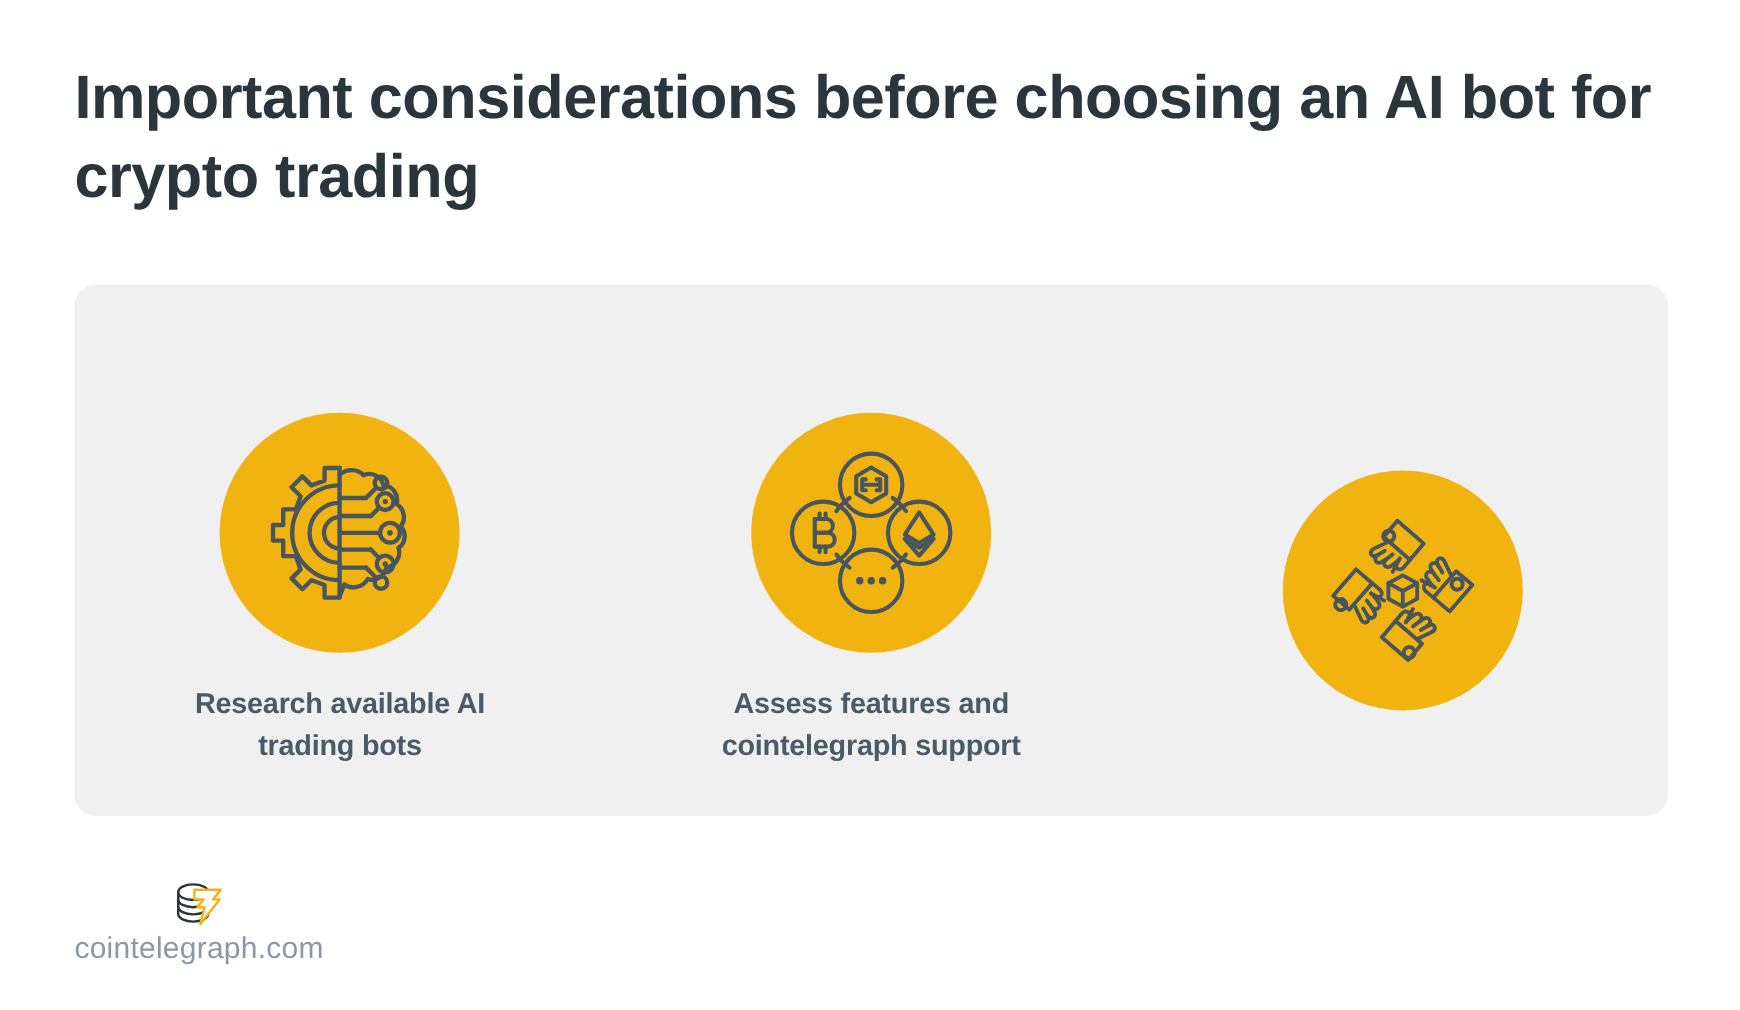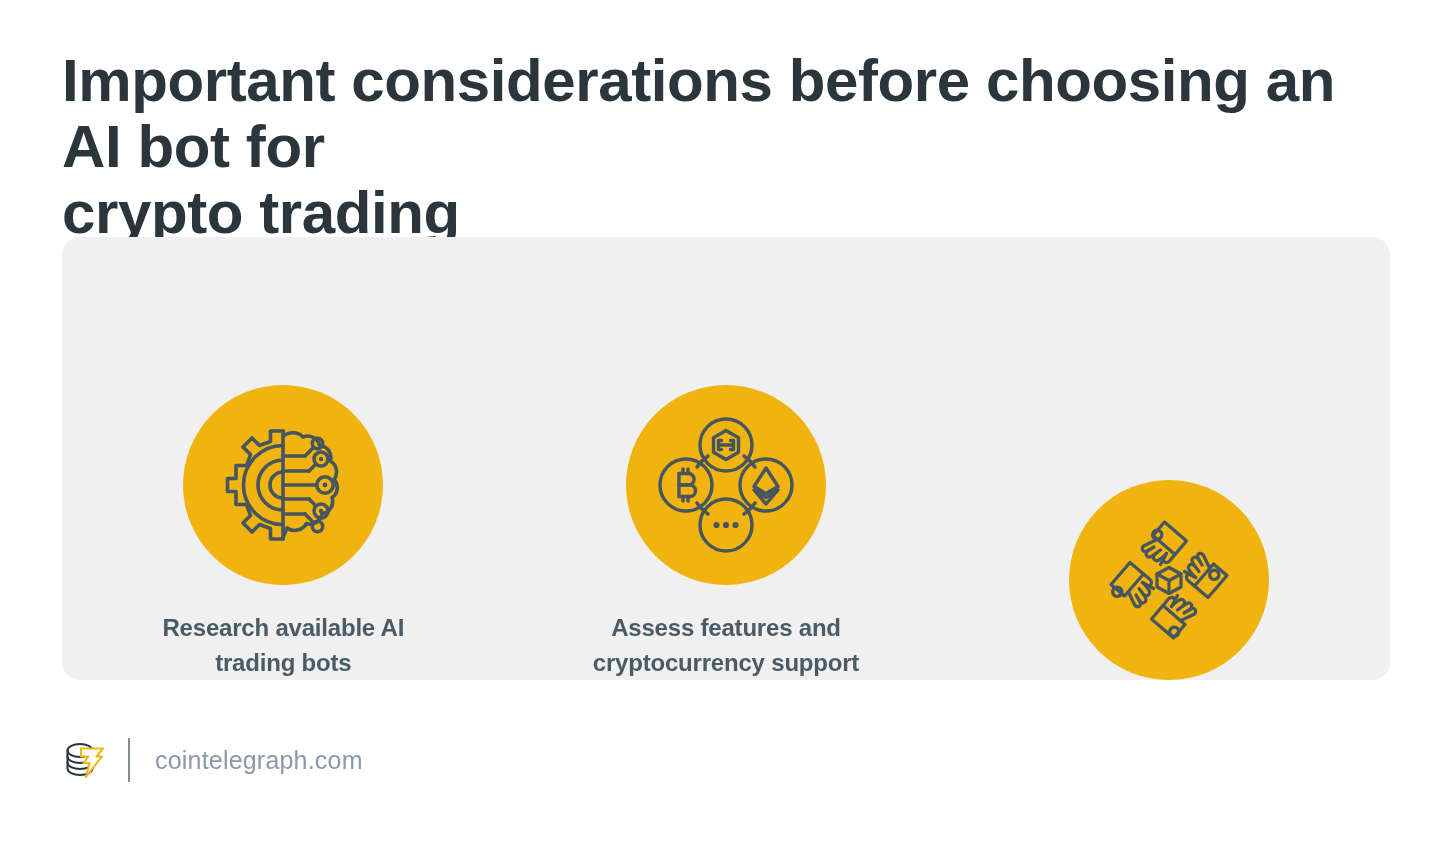--- a/index.html
+++ b/index.html
@@ -19,21 +19,21 @@
     background: #ffffff;
     overflow: hidden;
   }
 
   
   .title {
     position: absolute;
     left: 62px;
     top: 48px;
     width: 1340px;
-    font-size: 60px;
+    font-size: 51px;
     line-height: 66px;
     font-weight: bold;
     color: #2a353c;
     letter-spacing: -0.4px;
     white-space: pre-line;
   }
 
   
   .panel {
     position: absolute;
@@ -46,21 +46,21 @@
   }
 
   .columns {
     position: absolute;
     left: 0;
     top: 0;
     width: 100%;
     height: 100%;
     display: flex;
     flex-direction: row;
-    align-items: flex-end;
+    align-items: center;
     justify-content: space-between;
     padding: 0;
     box-sizing: border-box;
   }
 
   .column {
     position: relative;
     width: 33.3333%;
     display: flex;
     flex-direction: column;
@@ -92,20 +92,21 @@
     letter-spacing: -0.2px;
     white-space: pre-line;
   }
 
   
   .footer {
     position: absolute;
     left: 62px;
     top: 730px;
     display: flex;
+    flex-direction: column;
     align-items: center;
     height: 60px;
   }
   .logo-mark {
     width: 46px;
     height: 46px;
     display: block;
   }
   .footer-divider {
     width: 2px;
@@ -220,21 +221,21 @@
               <path d="M98 75 L110 82.5 L122 75 L110 89 Z"></path>
 
               <circle cx="70" cy="110" r="26"></circle>
               <circle cx="60.5" cy="110" r="3.1" fill="#46555e" stroke="none"></circle>
               <circle cx="70" cy="110" r="3.1" fill="#46555e" stroke="none"></circle>
               <circle cx="79.5" cy="110" r="3.1" fill="#46555e" stroke="none"></circle>
             </svg>
           </span>
         </div>
         <div class="caption">Assess features and
-cryptocurrency support</div>
+cointelegraph support</div>
       </div>
 
       <div class="column">
         <div class="circle">
           <span>
             <svg width="142" height="142" viewBox="0 0 142 142" fill="none" stroke="#46555e" stroke-width="3.2" stroke-linecap="round" stroke-linejoin="round">
 
               <g>
                 <path d="M71 58.5 L83 65 L83 78 L71 84.5 L59 78 L59 65 Z"></path>
                 <path d="M59 65 L71 71.5 L83 65"></path>

